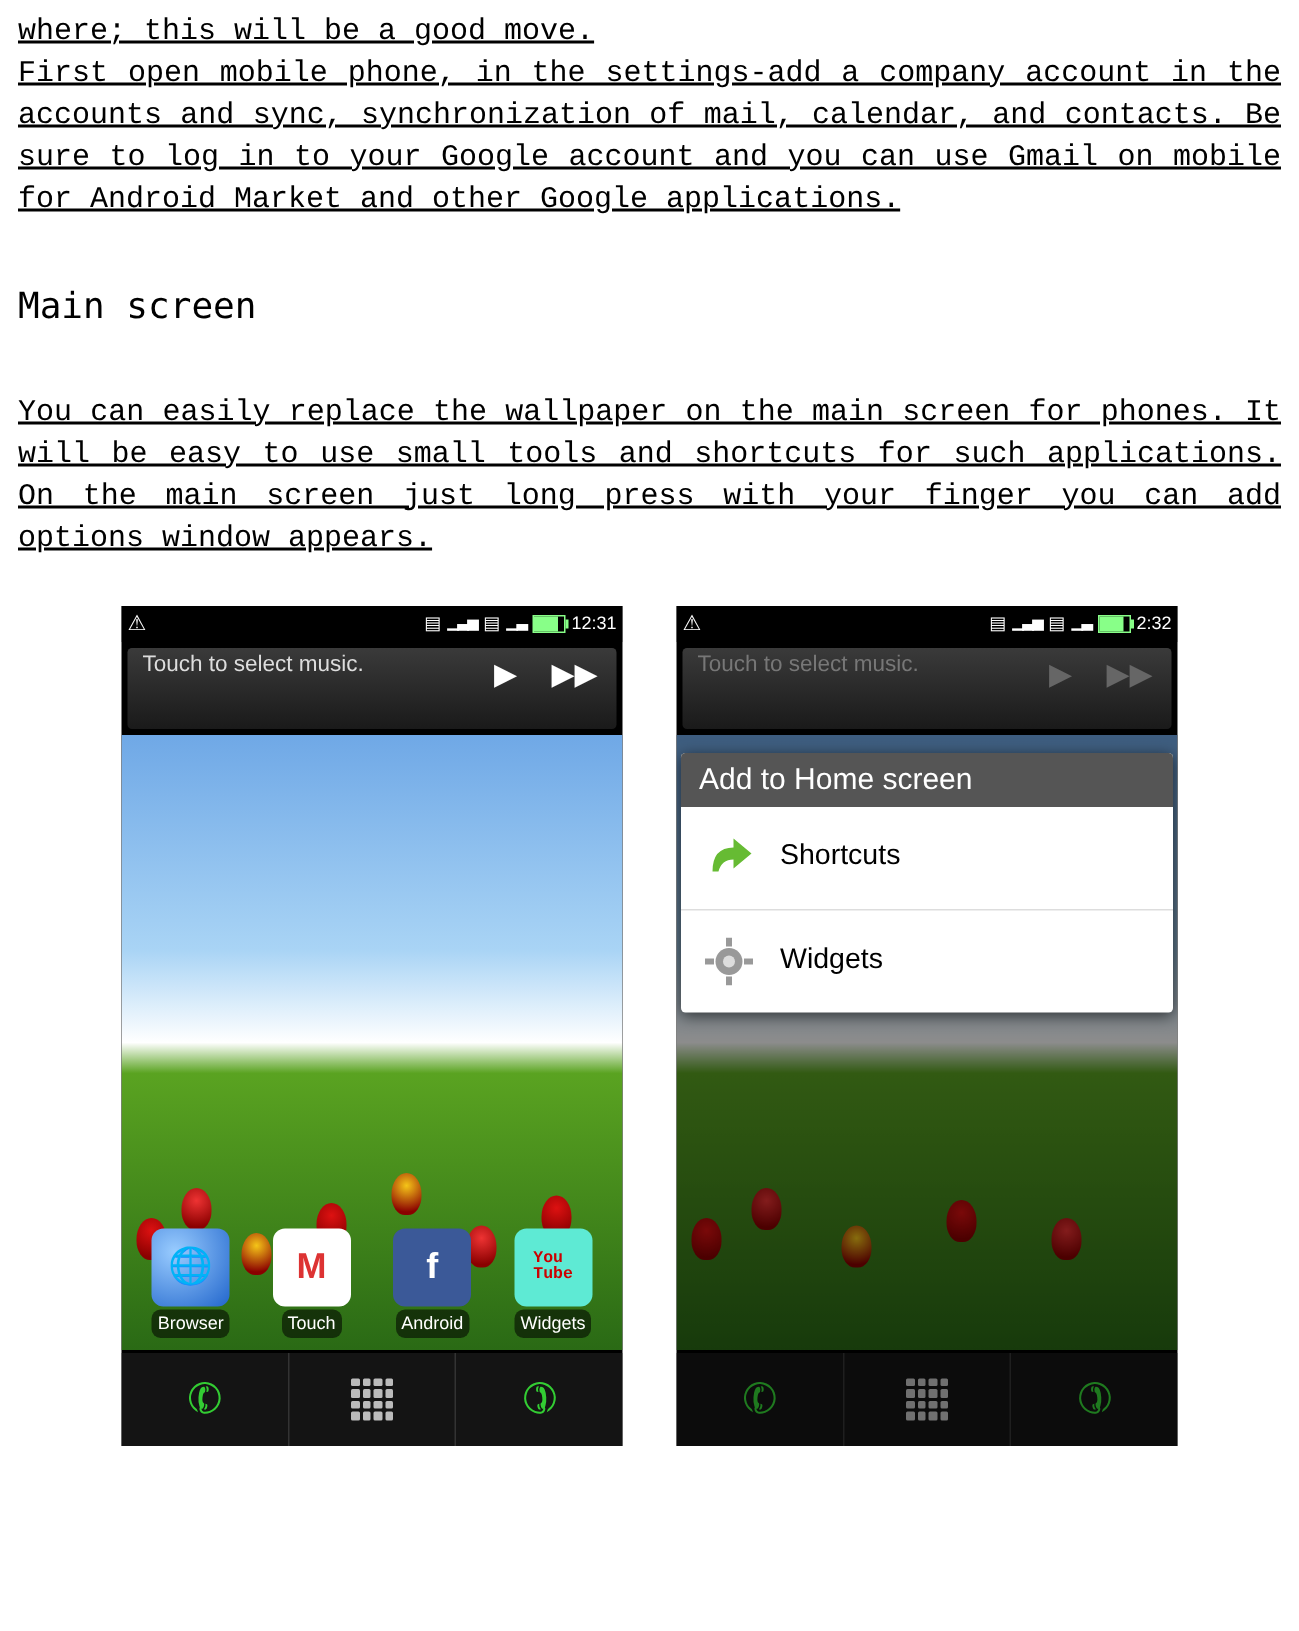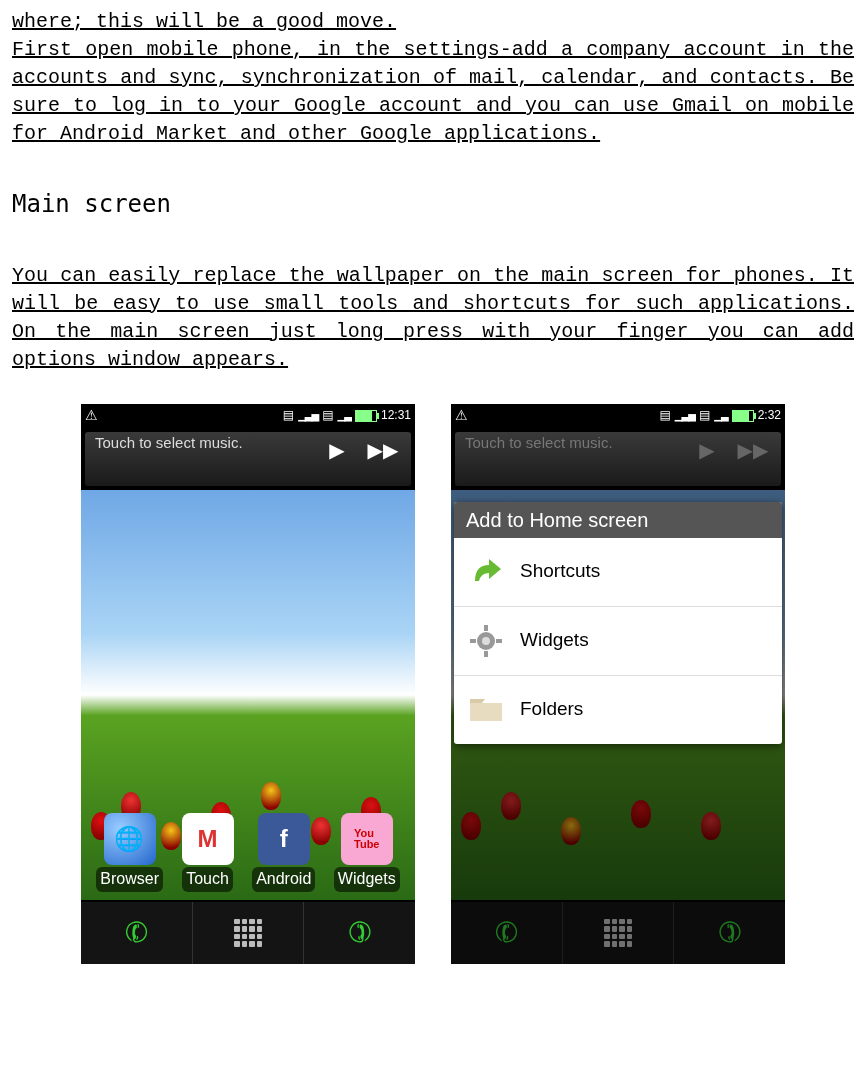--- a/index.html
+++ b/index.html
@@ -31,21 +31,21 @@
   .musicbar.dim .mtext{color:#777;}
   .mbtn { width:36px; height:36px; display:flex; align-items:center; justify-content:center; color:#fff; font-size:20px;}
   .musicbar.dim .mbtn{color:#666;}
   
   .wall { position:absolute; left:0; right:0; top:86px; bottom:64px; background:linear-gradient(to bottom,#6fa8e6 0%,#a9d4f5 35%,#fff 50%,#5aa321 55%,#2a6a15 100%); overflow:hidden;}
   .tulip { position:absolute; width:20px; height:28px; background:radial-gradient(circle at 50% 30%, var(--c), #8a0000 80%); border-radius:50% 50% 45% 45%;}
   
   .apps { position:absolute; bottom:72px; left:0; right:0; display:flex; justify-content:space-around; padding:0 6px;}
   .app { display:flex; flex-direction:column; align-items:center; gap:2px;}
   .app .ic { width:52px; height:52px; border-radius:8px; display:flex; align-items:center; justify-content:center; font-size:24px; font-weight:bold;}
-  .app .lbl { font-size:16px; background:rgba(0,0,0,0.55); padding:1px 4px; border-radius:6px; color:#fff;}
+  .app .lbl { font-size:12px; background:rgba(0,0,0,0.55); padding:1px 4px; border-radius:6px; color:#fff;}
   
   .nav { position:absolute; left:0; right:0; bottom:0; height:62px; background:#141414; display:flex; align-items:stretch;}
   .nav .sep{width:1px;background:#333;}
   .nav .navbtn{flex:1;display:flex;align-items:center;justify-content:center;}
   .dial { color:#3c3; font-size:28px; transform:rotate(-20deg);}
   .grid { width:28px;height:28px; display:grid; grid-template-columns:repeat(4,1fr); grid-template-rows:repeat(4,1fr); gap:2px;}
   .grid span{background:#bbb;border-radius:1px;}
   
   .dialog { position:absolute; left:3px; right:3px; top:98px; background:#fff; border-radius:3px; overflow:hidden; box-shadow:0 2px 10px rgba(0,0,0,0.6); z-index:5;}
   .dialog .dh { background:#555; color:#fff; padding:4px 12px; font-size:20px;}
@@ -106,21 +106,21 @@
       </div>
       <div class="app">
         <div class="ic" style="background:#fff;color:#d33;">M</div>
         <span class="lbl">Touch</span>
       </div>
       <div class="app">
         <div class="ic" style="background:#3b5998;color:#fff;">f</div>
         <span class="lbl">Android</span>
       </div>
       <div class="app">
-        <div class="ic" style="background:#f9a8d4;color:#c00;font-size:11px;line-height:1;">You<br>Tube</div>
+        <div class="ic" style="background:#5eead4;color:#c00;font-size:11px;line-height:1;font-family:Liberation Mono, monospace;">You<br>Tube</div>
         <span class="lbl">Widgets</span>
       </div>
     </div>
     <div class="nav">
       <div class="navbtn">
           <span class="dial">✆</span>
         </div>
       <div class="sep"></div>
       <div class="navbtn">
         <div class="grid">
@@ -198,29 +198,20 @@
               <g fill="#999">
                 <rect x="14" y="0" width="4" height="6"></rect>
                 <rect x="14" y="26" width="4" height="6"></rect>
                 <rect x="0" y="14" width="6" height="4"></rect>
                 <rect x="26" y="14" width="6" height="4"></rect>
               </g>
             </svg>
         </div>
         <span>Widgets</span>
       </div>
-      <div class="ditem">
-        <div class="di-ic">
-          <svg width="36" height="30" viewBox="0 0 36 30">
-              <path d="M2 8 L2 26 L34 26 L34 8 Z" fill="#e8dcc0"></path>
-              <path d="M2 8 L14 8 L17 4 L2 4 Z" fill="#d8cca8"></path>
-            </svg>
-        </div>
-        <span>Folders</span>
-      </div>
     </div>
     <div class="nav" style="filter:brightness(0.6);">
       <div class="navbtn">
           <span class="dial">✆</span>
         </div>
       <div class="sep"></div>
       <div class="navbtn">
         <div class="grid">
           <span></span>
             <span></span>

